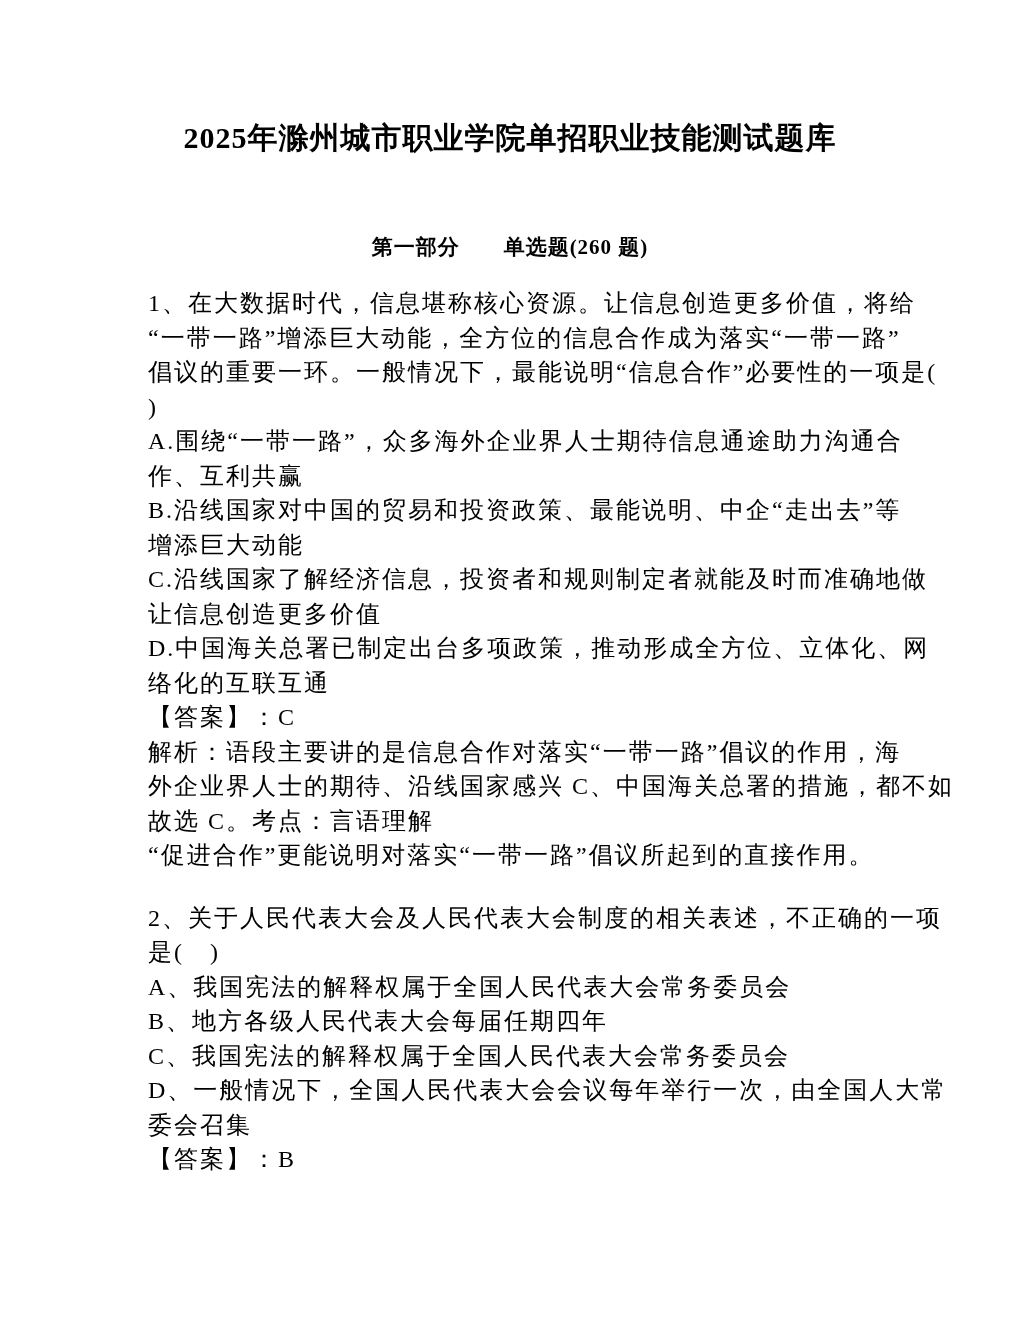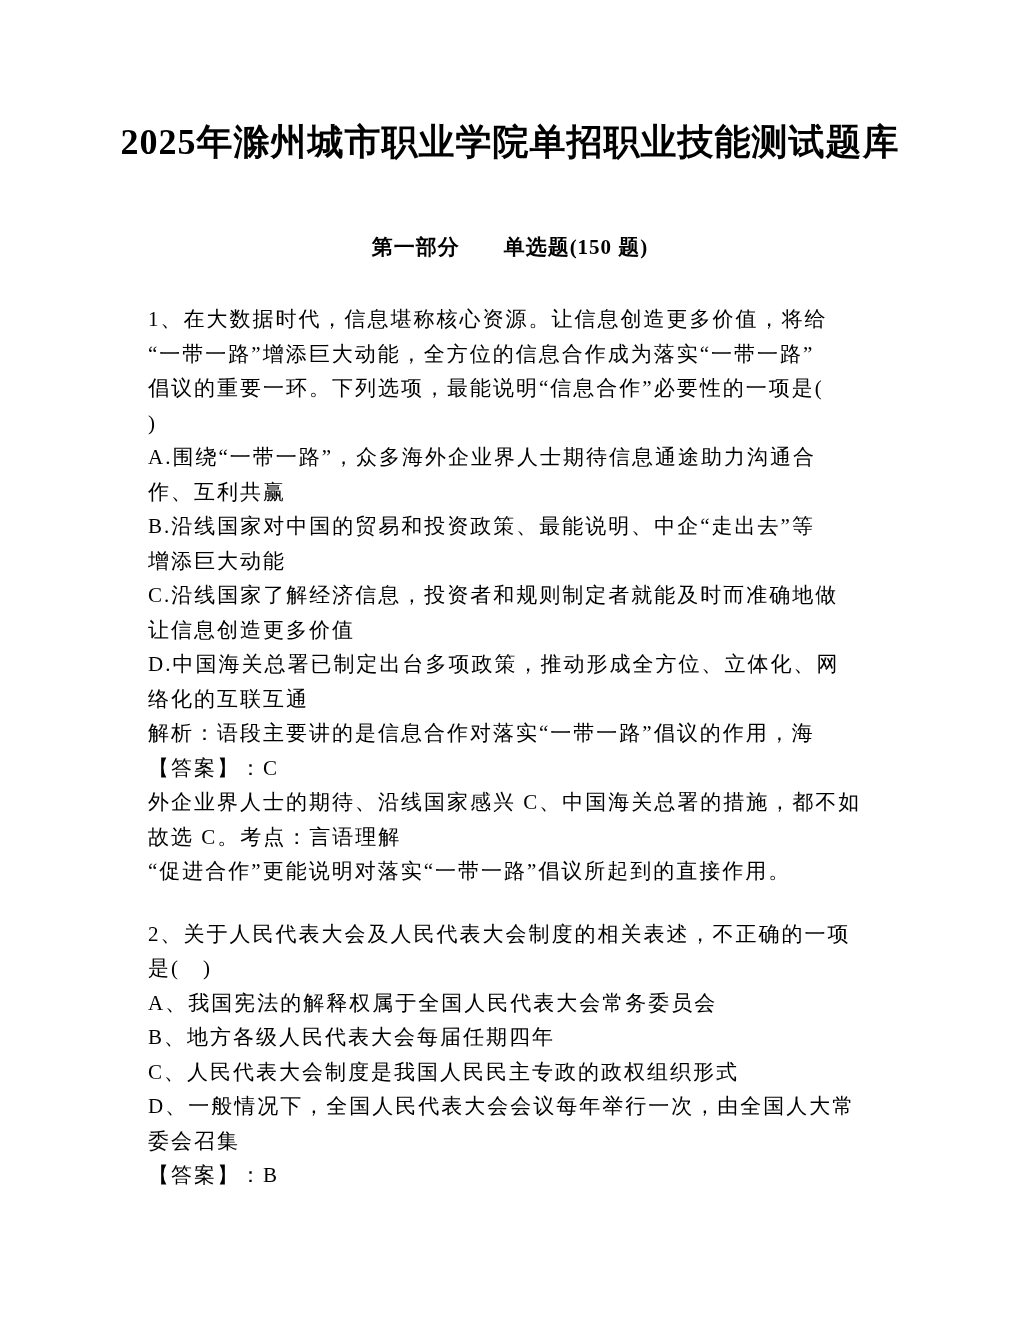--- a/index.html
+++ b/index.html
@@ -15,93 +15,93 @@
     color: #000000;
     font-family: "Liberation Serif", "DejaVu Serif", serif;
     overflow: hidden;
   }
   .doc-title {
     position: absolute;
     top: 118px;
     left: 0;
     width: 100%;
     text-align: center;
-    font-size: 36px;
+    font-size: 30px;
     font-weight: 700;
     letter-spacing: 1px;
     white-space: nowrap;
   }
   .section-heading {
     position: absolute;
     top: 233px;
     left: 0;
     width: 100%;
     text-align: center;
     font-size: 21px;
     font-weight: 700;
     letter-spacing: 1px;
     white-space: nowrap;
   }
   .body-text {
     position: absolute;
-    top: 302px;
+    top: 286px;
     left: 148px;
     width: 760px;
-    font-size: 21px;
+    font-size: 24px;
     line-height: 34.5px;
     letter-spacing: 2px;
   }
   .line {
     white-space: nowrap;
   }
   .question-block.q2 {
     margin-top: 28px;
   }
 </style>
 </head>
 <body>
 
 <div class="page">
 
   <div class="doc-title">2025年滁州城市职业学院单招职业技能测试题库</div>
 
-  <div class="section-heading">第一部分　　单选题(150 题)</div>
+  <div class="section-heading">第一部分　　单选题(260 题)</div>
 
   <div class="body-text">
 
     <div class="question-block q1">
       <div class="line">1、在大数据时代，信息堪称核心资源。让信息创造更多价值，将给</div>
       <div class="line">“一带一路”增添巨大动能，全方位的信息合作成为落实“一带一路”</div>
-      <div class="line">倡议的重要一环。下列选项，最能说明“信息合作”必要性的一项是(</div>
+      <div class="line">倡议的重要一环。一般情况下，最能说明“信息合作”必要性的一项是(</div>
       <div class="line">)</div>
 
       <div class="line">A.围绕“一带一路”，众多海外企业界人士期待信息通途助力沟通合</div>
       <div class="line">作、互利共赢</div>
       <div class="line">B.沿线国家对中国的贸易和投资政策、最能说明、中企“走出去”等</div>
       <div class="line">增添巨大动能</div>
       <div class="line">C.沿线国家了解经济信息，投资者和规则制定者就能及时而准确地做</div>
       <div class="line">让信息创造更多价值</div>
       <div class="line">D.中国海关总署已制定出台多项政策，推动形成全方位、立体化、网</div>
       <div class="line">络化的互联互通</div>
 
+      <div class="line">【答案】：C</div>
+
       <div class="line">解析：语段主要讲的是信息合作对落实“一带一路”倡议的作用，海</div>
-
-      <div class="line">【答案】：C</div>
       <div class="line">外企业界人士的期待、沿线国家感兴 C、中国海关总署的措施，都不如</div>
       <div class="line">故选 C。考点：言语理解</div>
       <div class="line">“促进合作”更能说明对落实“一带一路”倡议所起到的直接作用。</div>
     </div>
 
     <div class="question-block q2">
       <div class="line">2、关于人民代表大会及人民代表大会制度的相关表述，不正确的一项</div>
       <div class="line">是(　)</div>
 
       <div class="line">A、我国宪法的解释权属于全国人民代表大会常务委员会</div>
       <div class="line">B、地方各级人民代表大会每届任期四年</div>
-      <div class="line">C、人民代表大会制度是我国人民民主专政的政权组织形式</div>
+      <div class="line">C、我国宪法的解释权属于全国人民代表大会常务委员会</div>
       <div class="line">D、一般情况下，全国人民代表大会会议每年举行一次，由全国人大常</div>
       <div class="line">委会召集</div>
 
       <div class="line">【答案】：B</div>
     </div>
 
   </div>
 
 </div>
 

